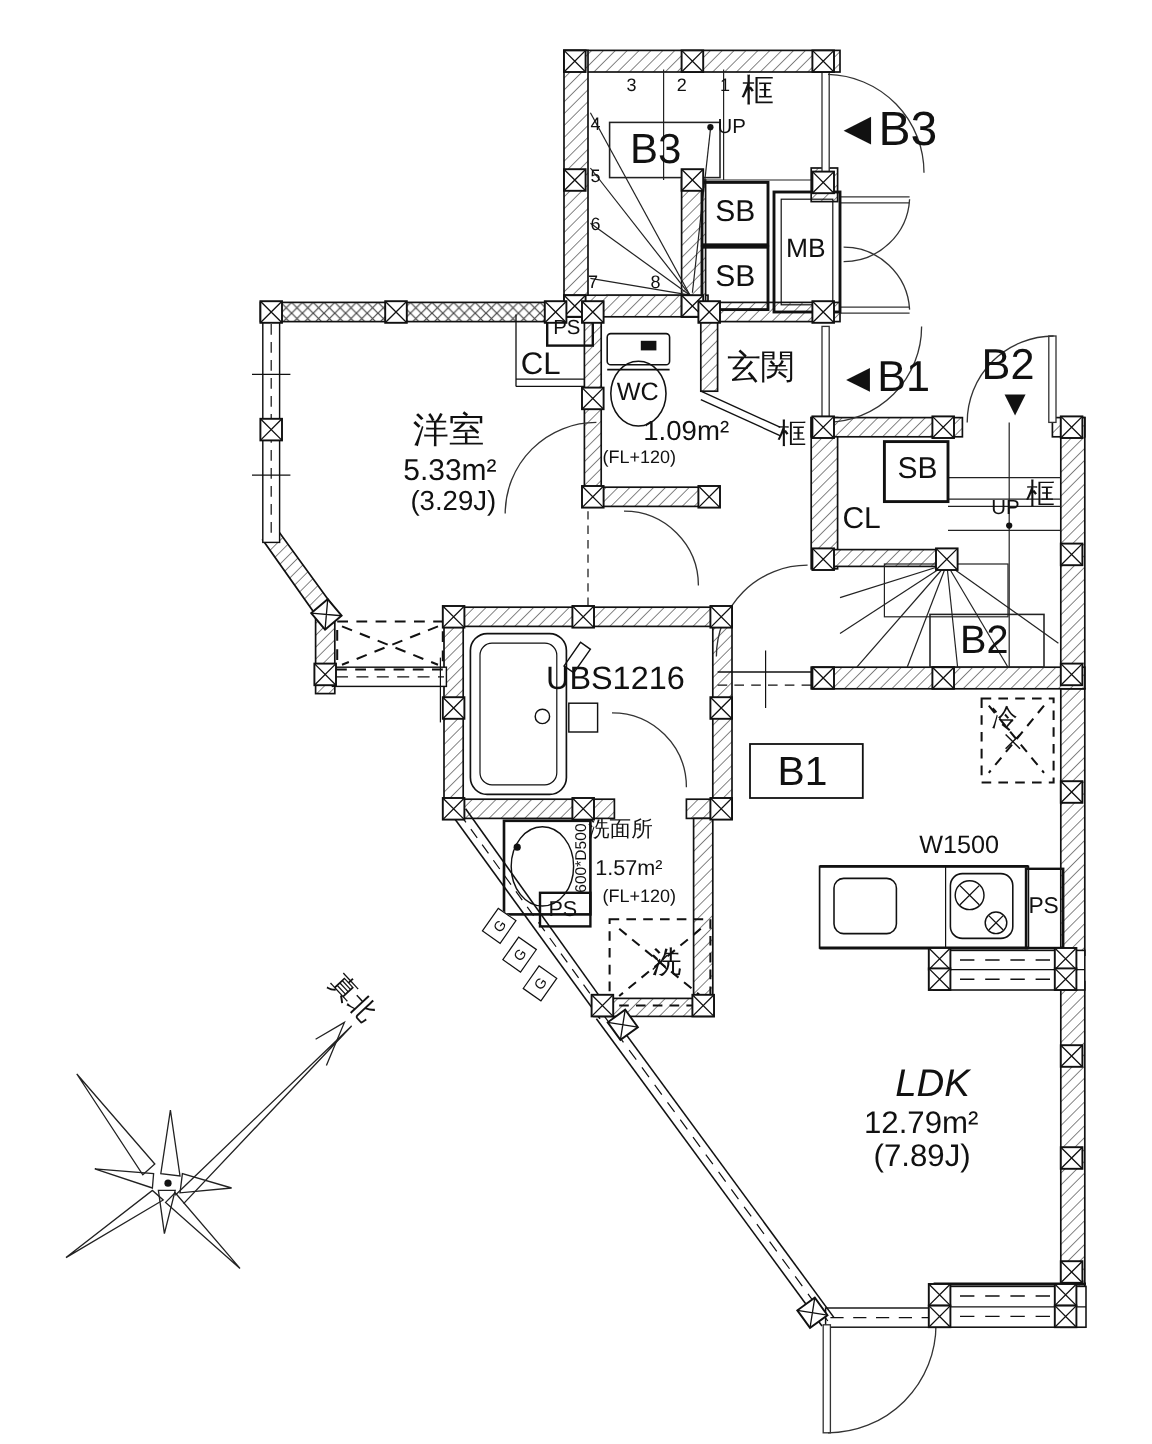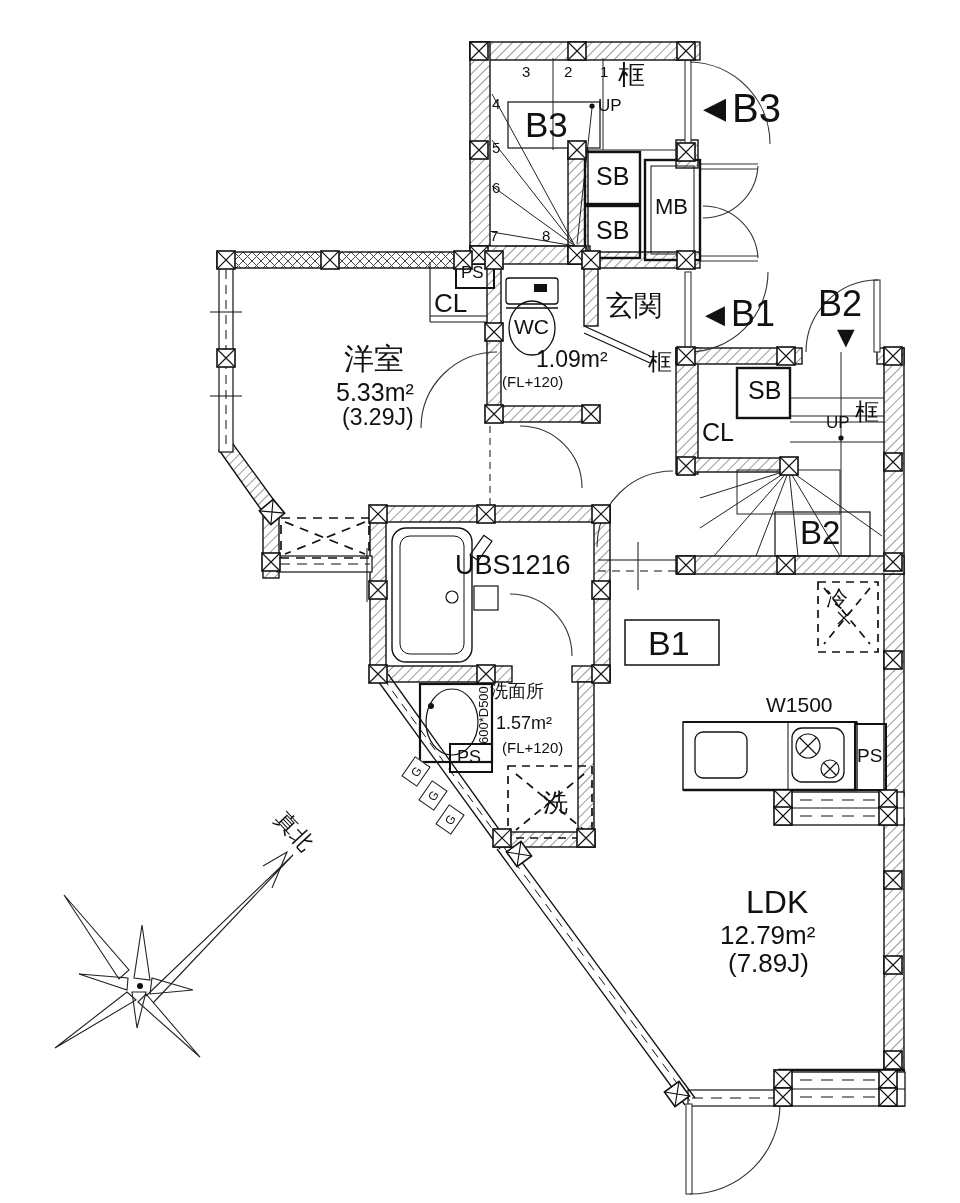--- a/index.html
+++ b/index.html
@@ -378,19 +378,19 @@
 <div class="gbox" style="left:421px;top:786px;transform:rotate(-55deg);">
       <span>G</span>
     </div>
 <div class="gbox" style="left:438px;top:810px;transform:rotate(-55deg);">
       <span>G</span>
     </div>
 
 <div class="lbl" style="left:766px;top:694px;font-size:21px;">W1500</div>
 <div class="lbl" style="left:857px;top:746px;font-size:19px;">PS</div>
 
-<div class="lbl" style="left:746px;top:886px;font-size:32px;">LDK</div>
+<div class="lbl" style="left:746px;top:886px;font-size:32px;font-style:italic;">LDK</div>
 <div class="lbl" style="left:720px;top:922px;font-size:26px;">12.79m²</div>
 <div class="lbl" style="left:728px;top:950px;font-size:26px;">(7.89J)</div>
 
 <div class="lbl vert" style="left:287px;top:808px;font-size:22px;transform:rotate(47deg);">真北</div>
 
 </div>
 
 </body></html>

